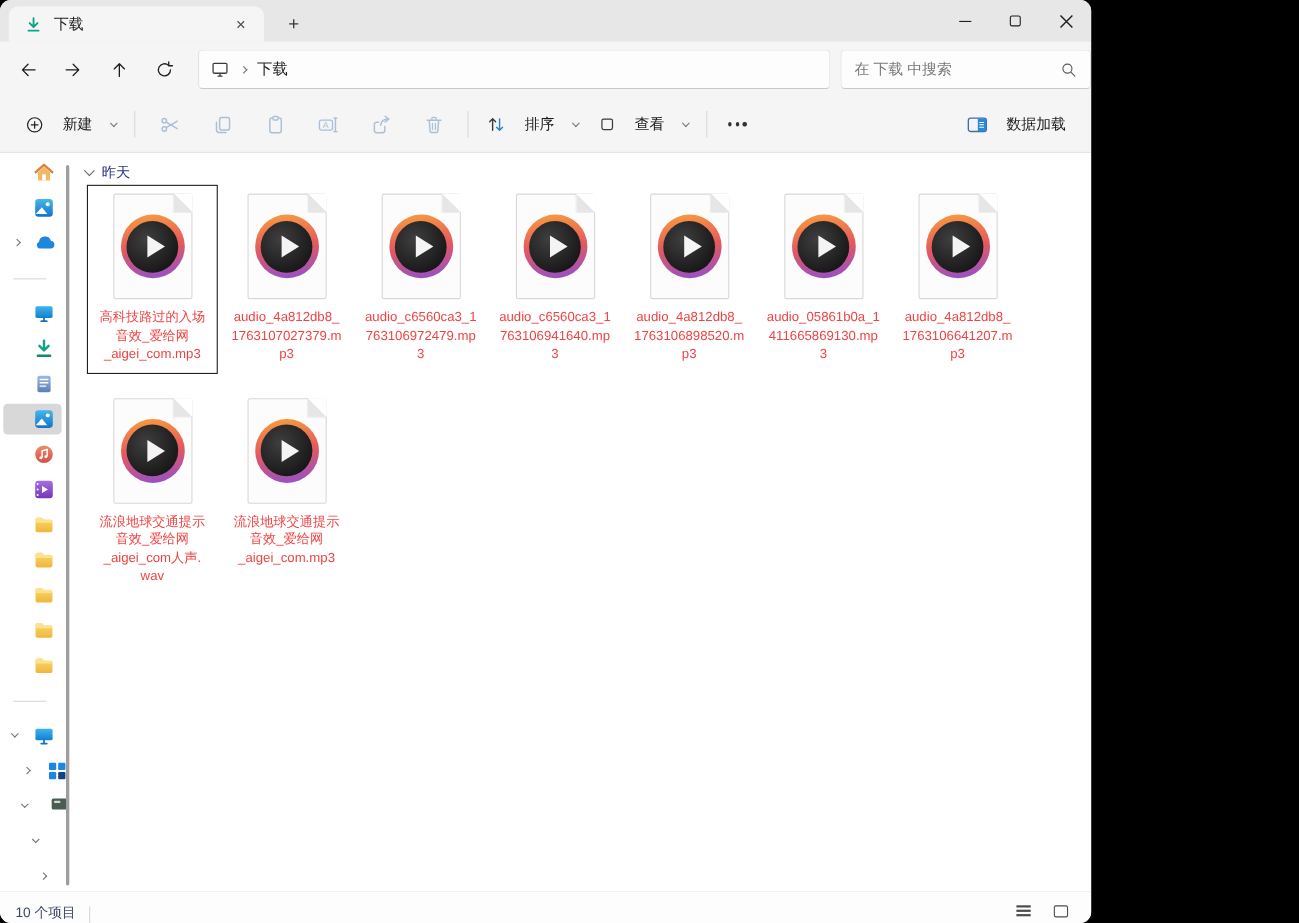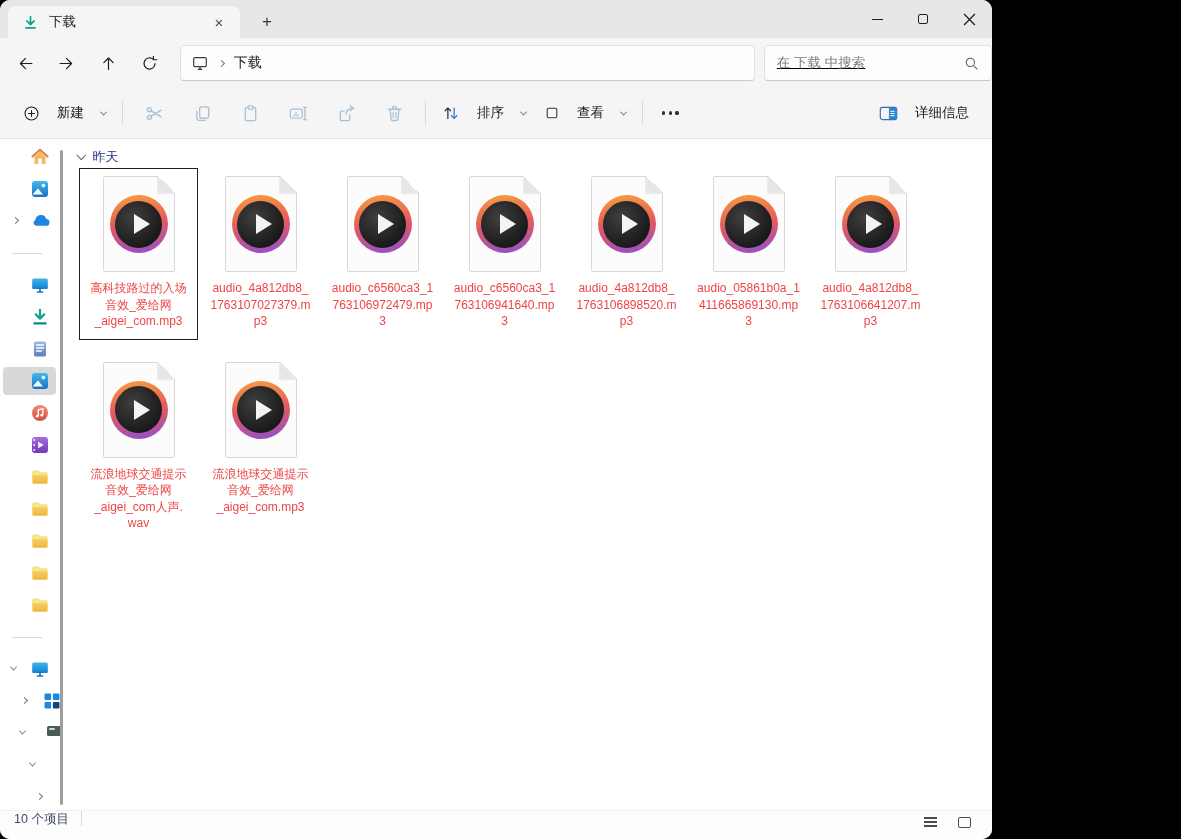--- a/index.html
+++ b/index.html
@@ -19,21 +19,21 @@
   .wc.close { font-size:17px; }
 
   
   .navrow { position:absolute; left:0; top:38px; right:0; height:50px; background:#f5f5f5; display:flex; align-items:center; }
   .navbtn { width:34px; height:34px; margin-left:13px; display:flex; align-items:center; justify-content:center; border-radius:4px; }
   .navbtn:first-child { margin-left:11px; }
   .field { height:36px; background:#fdfdfd; border:1px solid #e2e2e2; border-bottom-color:#c9c9c9; border-radius:4px; display:flex; align-items:center; }
   .addressbar { width:684px; margin-left:16px; padding:0 10px; }
   .crumb-sep { margin:0 10px; }
   .crumb { font-size:14px; color:#1b1b1b; }
-  .searchbox { width:268px; margin-left:9px; padding:15px 12px;text-decoration:underline; }
+  .searchbox { width:268px; margin-left:9px; padding:15px 12px; }
   .search-ph { flex:1; font-size:13.5px; color:#7a7a7a; }
 
   
   .toolbar { position:absolute; left:0; top:88px; right:0; height:51px; background:#f5f5f5; border-bottom:1px solid #e4e4e4; display:flex; align-items:center; padding:0 14px; }
   .tbtn { display:flex; align-items:center; gap:17px; height:36px; padding:0 9px; border-radius:4px; font-size:13.5px; color:#1b1b1b; }
   .tsep { width:1px; height:24px; background:#d9d9d9; margin:0 7px; }
   .ticon { width:48px; height:36px; display:flex; align-items:center; justify-content:center; border-radius:4px; }
   .dots { display:flex; gap:3.5px; padding:0 12px; }
   .dots i { width:3.2px; height:3.2px; border-radius:50%; background:#333; }
   .tb-spacer { flex:1; }
@@ -65,21 +65,21 @@
   .page::before { content:""; position:absolute; top:-1px; right:-1px; width:17px; height:17px; background:#fff; }
   .page::after  { content:""; position:absolute; top:-1px; right:-1px; width:17px; height:17px;
                   background:linear-gradient(225deg, rgba(255,255,255,0) 0 50%, #e6e6e6 50% 100%);
                   box-shadow:-1px 1px 1px rgba(0,0,0,0.06); }
   .badge { width:58px; height:58px; border-radius:50%; background:linear-gradient(172deg,#f79a3e 4%,#e4595e 50%,#9550c8 96%); display:flex; align-items:center; justify-content:center; }
   .badge-inner { width:47px; height:47px; border-radius:50%; background:radial-gradient(circle at 38% 35%, #3f3f3f 0%, #161616 78%); display:flex; align-items:center; justify-content:center; }
   .play-tri { width:0; height:0; border-left:16px solid #f4f4f4; border-top:10px solid transparent; border-bottom:10px solid transparent; margin-left:6px; }
   .flabel { margin-top:8px; font-size:12px; line-height:16.5px; color:#ef4444; text-align:center; white-space:pre-line; max-width:117px; }
 
   
-  .statusbar { position:absolute; left:0; bottom:0; right:0; height:29px; background:#fdfdfd; border-top:1px solid #f0f0f0; display:flex; align-items:flex-start; padding:0 14px; }
+  .statusbar { position:absolute; left:0; bottom:0; right:0; height:29px; background:#fdfdfd; border-top:1px solid #f0f0f0; display:flex; align-items:flex-end; padding:0 14px; }
   .status-count { font-size:12.5px; color:#3f4863; }
   .status-sep { width:1px; height:15px; background:#d8d8d8; margin-left:12px; }
   .status-spacer { flex:1; }
   .vt { width:28px; height:22px; display:flex; align-items:center; justify-content:center; margin-left:6px; border-radius:3px; }
   .vt-list { display:flex; flex-direction:column; gap:2.6px; }
   .vt-list i { display:block; width:13px; height:1.6px; background:#4c4c4c; }
   .vt-thumb { width:13px; height:11px; border:1.5px solid #4c4c4c; border-radius:2px; }
 </style>
 </head>
 <body>
@@ -253,21 +253,21 @@
         <i></i>
         <i></i>
       </div>
     <div class="tb-spacer"></div>
     <div class="tbtn">
       <svg width="19" height="17" viewBox="0 0 22 18">
           <rect x="1.5" y="2" width="19" height="14" rx="2.5" fill="none" stroke="#3e6db5" stroke-width="1.4"></rect>
           <path d="M11.5 2.3 h6.5 a2.3 2.3 0 0 1 2.3 2.3 v8.8 a2.3 2.3 0 0 1 -2.3 2.3 h-6.5 z" fill="#2b88d8"></path>
           <path d="M13.5 6.5 h4 M13.5 9 h4 M13.5 11.5 h4" stroke="#fff" stroke-width="1.1" stroke-linecap="round"></path>
         </svg>
-      <span>详细信息</span>
+      <span>数据加载</span>
     </div>
   </div>
 
   <div class="bodyarea">
 
     <div class="sidebar">
       <div class="srow" style="margin-top:1px">
         <svg class="sic" width="20" height="20" viewBox="0 0 20 20">
             <path d="M2.5 9.5 L10 2.8 L17.5 9.5" fill="none" stroke="#d8813a" stroke-width="2.2" stroke-linecap="round" stroke-linejoin="round"></path>
             <path d="M4.5 9.5 V17 h11 V9.5 L10 4.6 Z" fill="#f2b864"></path>

